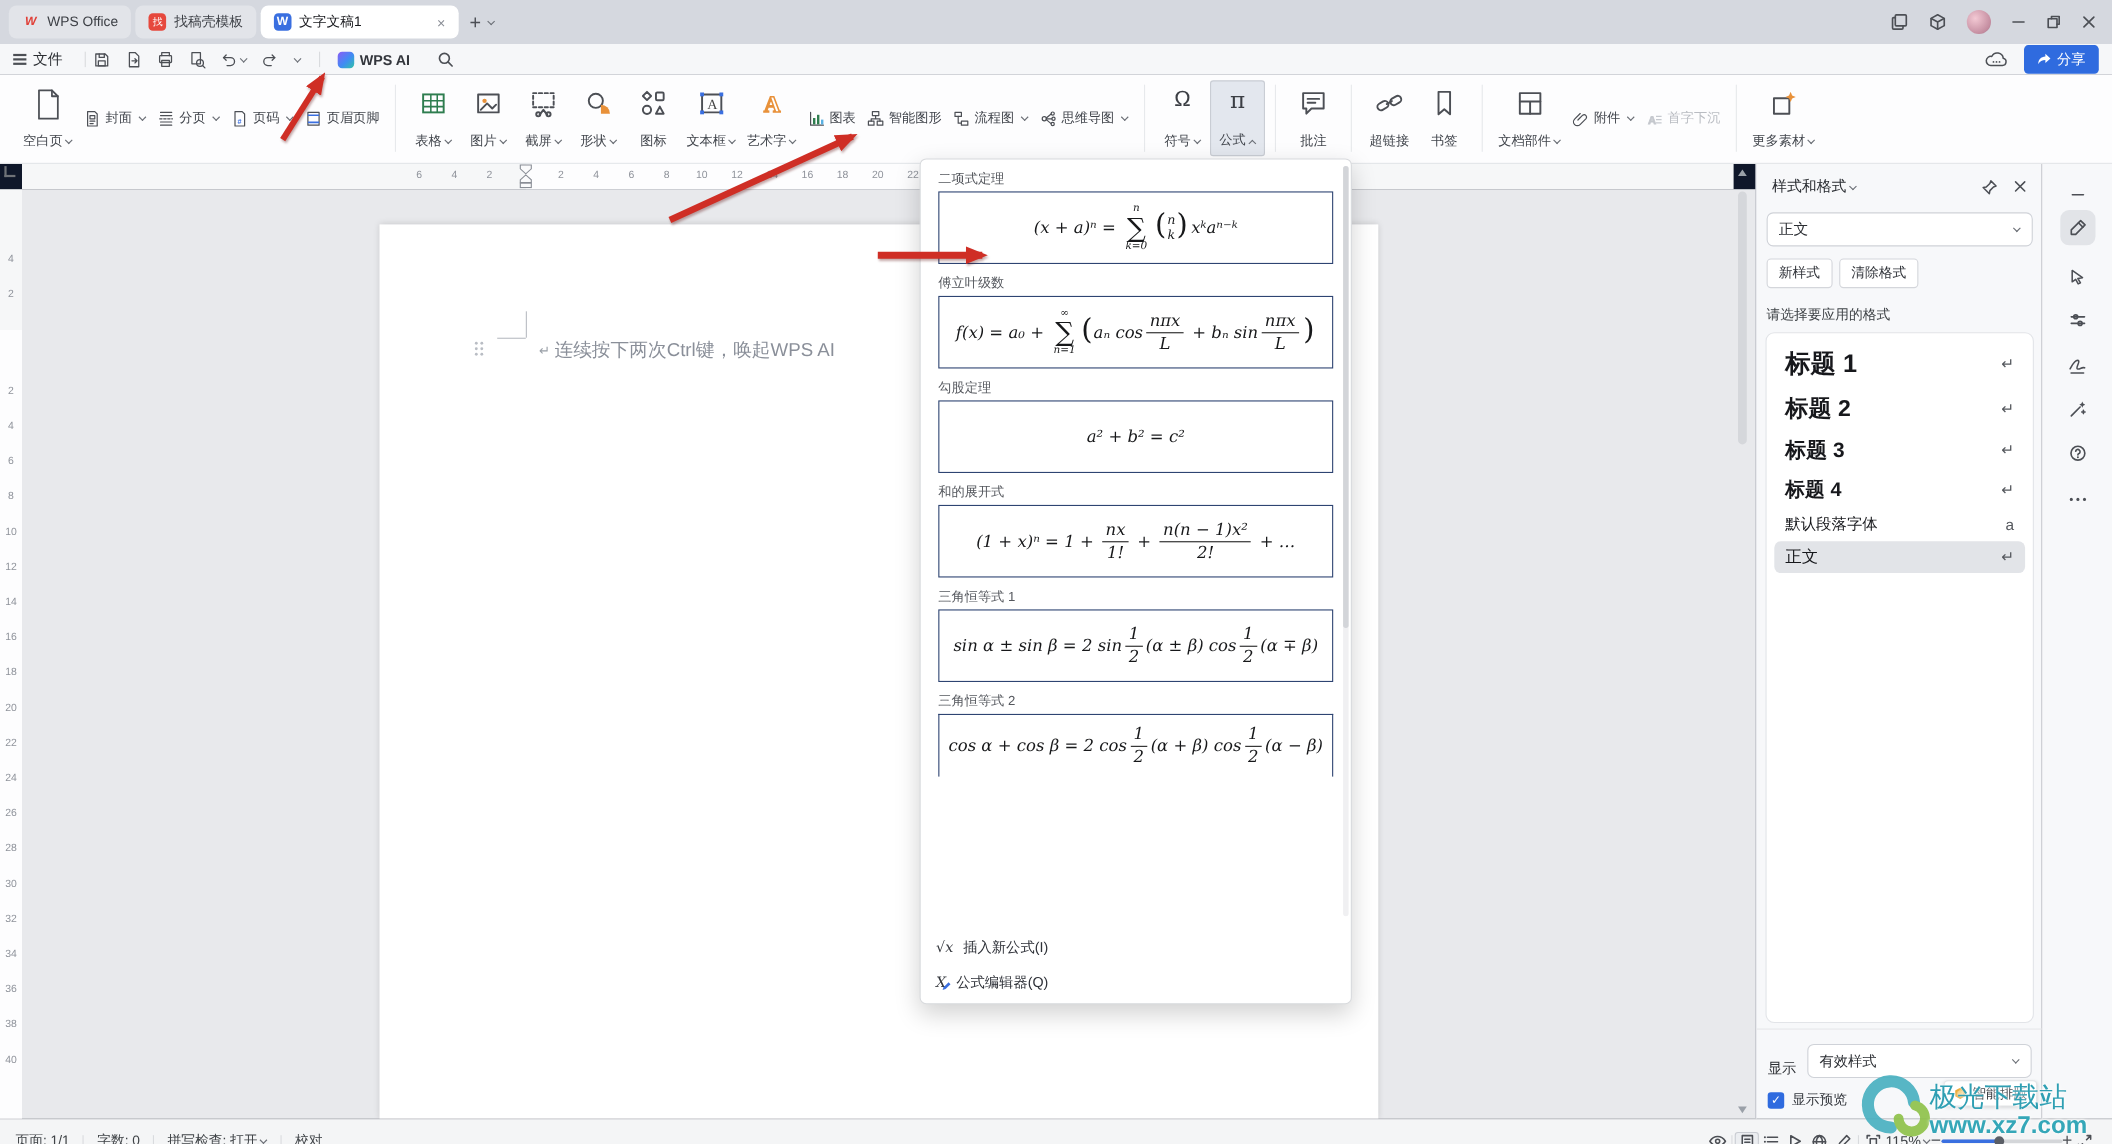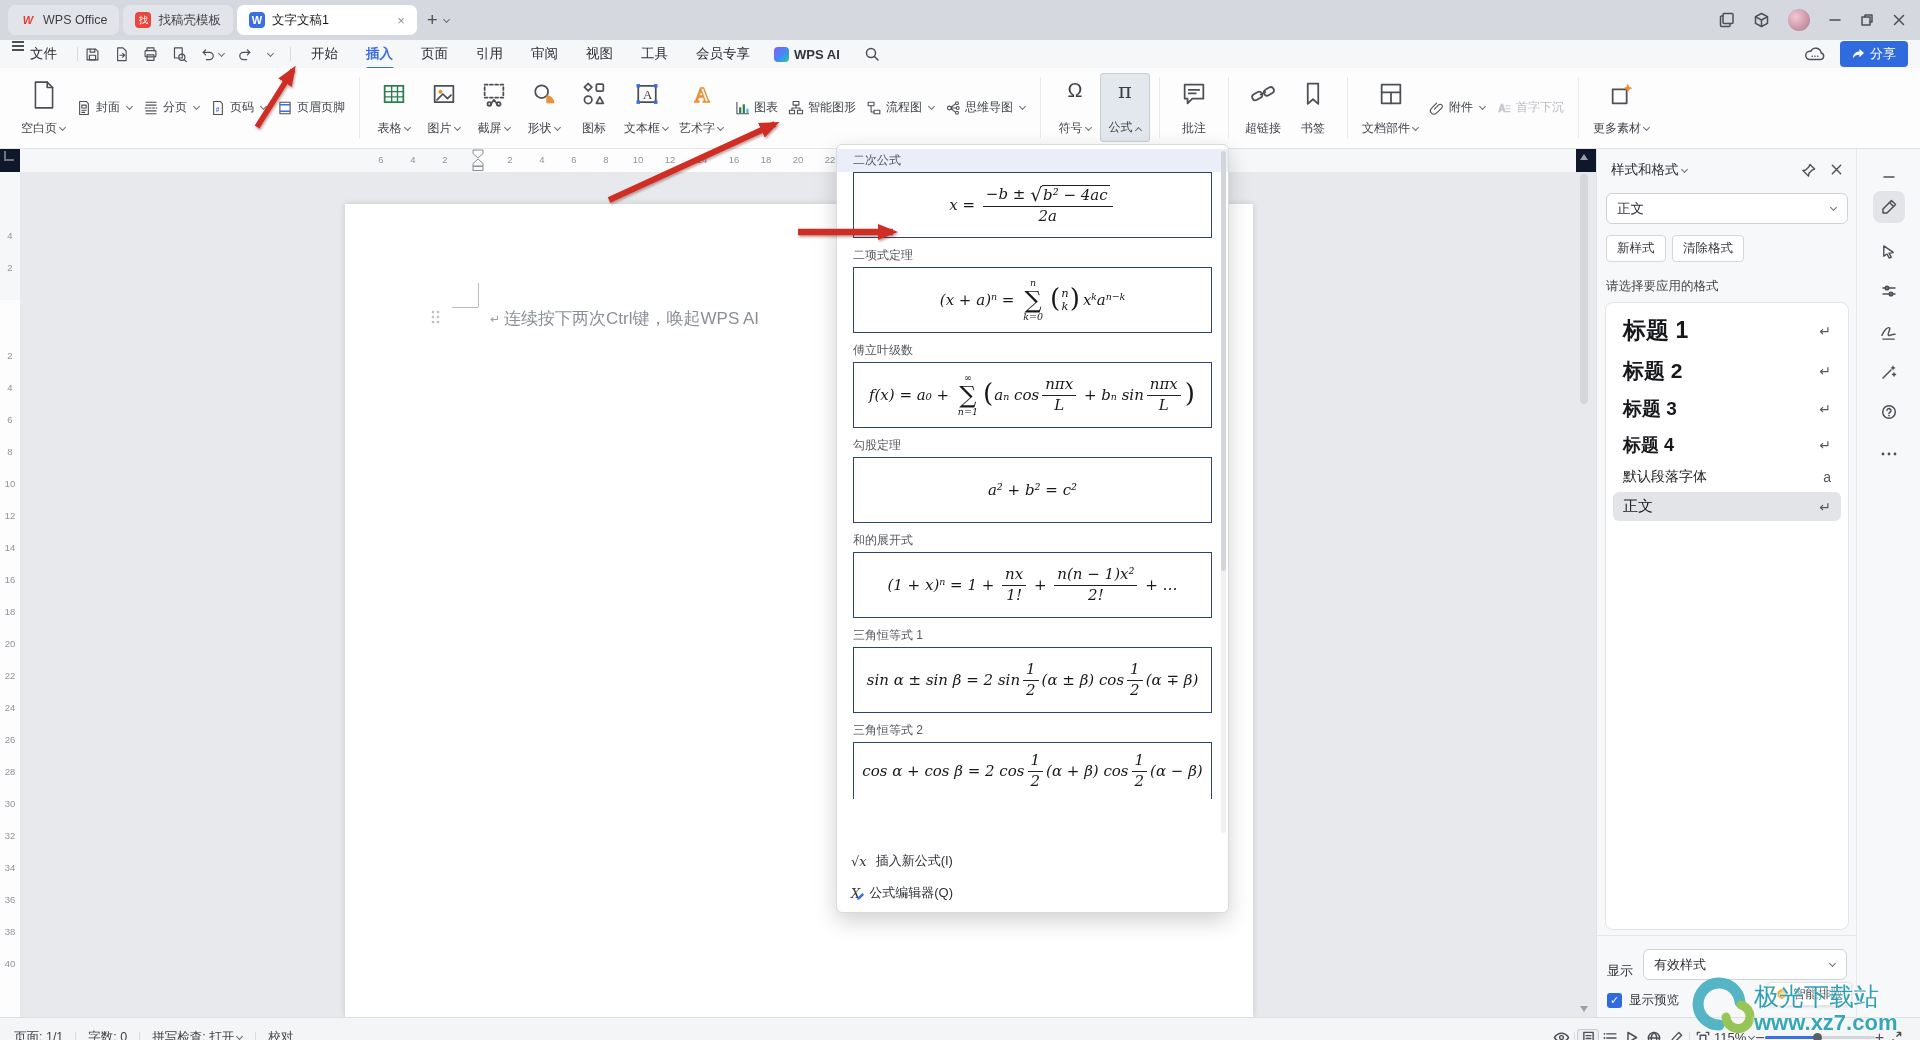--- a/index.html
+++ b/index.html
@@ -23,21 +23,21 @@
 .ic-docer::before{content:"找";font-size:9px;font-weight:400}
 .ic-writer{background:#3a6fe0}
 .ic-writer::before{content:"W"}
 .dtab-close{margin-left:auto;color:#8a8e96;font-size:13px;padding-left:18px}
 .tab-plus{font-size:18px;color:#4c4f55;margin:0 4px 0 10px}
 .tbar-right{margin-left:auto;display:flex;align-items:center;gap:18px;padding-right:6px}
 .wctl{color:#4c4f55}
 .avatar{width:22px;height:22px;border-radius:50%;background:radial-gradient(circle at 35% 35%,#f3c9d4,#c48da0 70%,#9a6f85)}
 
 .menubar{position:absolute;left:0;top:40px;width:100%;height:28px;background:#f6f7f9;display:flex;align-items:center;padding:0 12px}
-.file-btn{display:flex;gap:6px;font-size:13.5px;color:#2b2e33;margin-right:14px}
+.file-btn{display:flex;align-items:center;gap:6px;font-size:13.5px;color:#2b2e33;margin-right:14px}
 .burger{width:12px;height:2px;background:#4c4f55;box-shadow:0 4px 0 #4c4f55,0 -4px 0 #4c4f55}
 .qbar{display:flex;align-items:center;gap:12px;margin-right:10px}
 .mdiv{width:1px;height:14px;background:#d9dbde;margin:0 6px}
 .mtabs{display:flex;align-items:center}
 .mtab{position:relative;margin:0 13px;font-size:13.5px;color:#2b2e33;padding:5px 1px}
 .mtab.active{color:#3c6ce0;font-weight:700}
 .mtab.active::after{content:"";position:absolute;left:50%;transform:translateX(-50%);bottom:-2px;width:28px;height:3px;border-radius:2px;background:#3c6ce0}
 .ai-logo{width:15px;height:15px;border-radius:4px;background:linear-gradient(135deg,#8a5cf6,#3f8cf3 55%,#2fc3a7)}
 .ai-item{display:flex;align-items:center;gap:5px;margin-left:10px;font-weight:700;color:#33363c}
 .share-btn{display:flex;align-items:center;gap:5px;background:#2f6bdf;color:#fff;font-size:13px;padding:4px 12px;border-radius:4px}
@@ -253,38 +253,20 @@
         </span>
       <span>
           <svg width="16" height="16" viewBox="0 0 20 20">
             <path class="ln" d="M16 8H8a4.5 4.5 0 0 0 0 9h4"></path>
             <path class="ln" d="M13 5l3 3-3 3"></path>
           </svg>
         </span>
       <span class="cv"></span>
     </div>
     <div class="mdiv"></div>
-    <div class="mtabs">
-
-        <div class="mtab"><span>开始</span></div>
-
-        <div class="mtab active"><span>插入</span></div>
-
-        <div class="mtab"><span>页面</span></div>
-
-        <div class="mtab"><span>引用</span></div>
-
-        <div class="mtab"><span>审阅</span></div>
-
-        <div class="mtab"><span>视图</span></div>
-
-        <div class="mtab"><span>工具</span></div>
-
-        <div class="mtab"><span>会员专享</span></div>
-      </div>
     <div class="ai-item">
       <span class="ai-logo"></span>
       <span>WPS AI</span>
     </div>
     <span style="margin-left:24px">
         <svg width="16" height="16" viewBox="0 0 16 16">
           <circle class="ln" cx="7" cy="7" r="4.5"></circle>
           <path class="ln" d="M10.5 10.5l3.5 3.5"></path>
         </svg>
       </span>
@@ -817,42 +799,20 @@
             <path class="ln" d="M9.5 5.5L13.5 1.5M13.5 1.5H10M13.5 1.5V5M5.5 9.5l-4 4M1.5 13.5H5M1.5 13.5V10"></path>
           </svg>
         </span>
     </div>
   </div>
 
   <div class="fdrop">
     <div class="fd-scroll">
       <div>
 
-          <div class="fi">
-            <div class="fi-label hl">二次公式</div>
-            <div class="fi-box">
-              <span class="fx">
-                <span class="ft">x = </span>
-                <span class="frac">
-                  <span class="num">
-                    <span class="fx">
-                      <span class="ft">−b ± </span>
-                      <span class="sqrt">
-                        <span class="rad">√</span>
-                        <span class="sqin">b² − 4ac</span>
-                      </span>
-                    </span>
-                  </span>
-                  <span class="den"><span class="fx">
-                      <span class="ft">2a</span>
-                    </span></span>
-                </span>
-              </span>
-            </div>
-          </div>
 
           <div class="fi">
             <div class="fi-label">二项式定理</div>
             <div class="fi-box">
               <span class="fx">
                 <span class="ft">(x + a)ⁿ = </span>
                 <span class="sum">
                   <span class="lim">n</span>
                   <span class="sig">∑</span>
                   <span class="lim">k=0</span>

